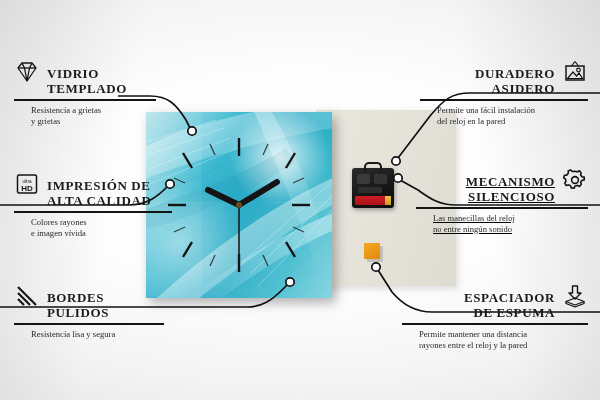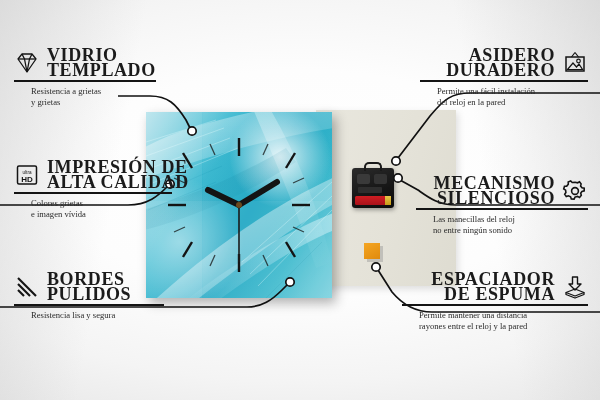--- a/index.html
+++ b/index.html
@@ -27,21 +27,21 @@
   #links{position:absolute;inset:0;width:600px;height:400px;}
 
   
   .feat{position:absolute;}
   .feat .head{display:flex;align-items:center;gap:7px;}
   .feat.left .head{justify-content:flex-start;}
   .feat.right .head{flex-direction:row-reverse;justify-content:flex-start;}
   .title{
     font-family:"Liberation Serif", serif;
     font-weight:bold;letter-spacing:.6px;color:#1b1b1b;
-    font-size:18px;line-height:14.5px;text-transform:uppercase;
+    font-size:13px;line-height:14.5px;text-transform:uppercase;margin-top:19px;
   }
   .feat.left .title{text-align:left;}
   .feat.right .title{text-align:right;}
   .rule{height:1.6px;background:#141414;margin-top:3px;}
   .desc{
     font-family:"Liberation Serif", serif;
     color:#2a2a2a;font-size:8.6px;line-height:11px;margin-top:4px;margin-left:17px;
   }
   .feat.right .desc{text-align:left;}
   .ico{width:26px;height:24px;flex:0 0 26px;display:block;}
@@ -243,21 +243,21 @@
         <text x="13" y="11" font-family="Liberation Sans, sans-serif" font-size="4.6" text-anchor="middle" fill="#141414">ultra</text>
         <text x="13" y="18.5" font-family="Liberation Sans, sans-serif" font-size="8" font-weight="bold" text-anchor="middle" fill="#141414">HD</text>
       </svg>
       <div class="title">
         <div>IMPRESIÓN DE</div>
         <div>ALTA CALIDAD</div>
       </div>
     </div>
     <div class="rule" style="width:158px;"></div>
     <div class="desc">
-      <div>Colores grietas</div>
+      <div>Colores rayones</div>
       <div>e imagen vívida</div>
     </div>
   </div>
 
   <div class="feat left" style="left:14px;top:272px;width:165px;">
     <div class="head">
       <svg class="ico" viewBox="0 0 26 24">
         <g stroke="#141414" stroke-width="2.1" stroke-linecap="butt">
           <line x1="4" y1="3" x2="22" y2="21"></line>
           <line x1="4" y1="9" x2="16" y2="21"></line>
@@ -277,32 +277,32 @@
 
   <div class="feat right" style="right:12px;top:48px;width:168px;">
     <div class="head">
       <svg class="ico" viewBox="0 0 26 24">
         <path d="M13,1.5 L9.5,6 M13,1.5 L16.5,6" fill="none" stroke="#141414" stroke-width="1.2"></path>
         <rect x="4" y="6" width="18" height="14" fill="none" stroke="#141414" stroke-width="1.5"></rect>
         <path d="M5.5,18.5 L11,12 L14.5,16 L17,13 L20.5,18.5 Z" fill="none" stroke="#141414" stroke-width="1.2"></path>
         <circle cx="16.5" cy="10" r="1.8" fill="none" stroke="#141414" stroke-width="1.2"></circle>
       </svg>
       <div class="title">
+        <div>DURADERO</div>
         <div>ASIDERO</div>
-        <div>DURADERO</div>
       </div>
     </div>
     <div class="rule" style="width:168px;margin-left:auto;"></div>
     <div class="desc">
       <div>Permite una fácil instalación</div>
       <div>del reloj en la pared</div>
     </div>
   </div>
 
-  <div class="feat right" style="right:12px;top:176px;width:172px;">
+  <div class="feat right" style="right:12px;top:156px;width:172px;text-decoration:underline;">
     <div class="head">
       <svg class="ico" viewBox="0 0 26 24">
         <g fill="none" stroke="#141414" stroke-width="1.6">
           <path d="M13,3.2 l2.6,.6 1.9,-1.1 1.6,2.2 -0.5,2.1 1.4,1.7 2.2,.4 0,2.8 -2.2,.5 -1.3,1.8 .6,2.1 -1.8,2.1 -2,-1 -2.5,.7 -0.9,2 -2.8,-.2 -0.7,-2.1 -2.2,-1 -2.1,.8 -1.6,-2.3 1.2,-1.8 -0.3,-2.4 -1.9,-1.2 .8,-2.7 2.2,-0.1 1.6,-1.8 -0.1,-2.2 2.5,-1.2 1.5,1.6 z"></path>
           <circle cx="13" cy="12" r="3.4"></circle>
         </g>
       </svg>
       <div class="title">
         <div>MECANISMO</div>
         <div>SILENCIOSO</div>

